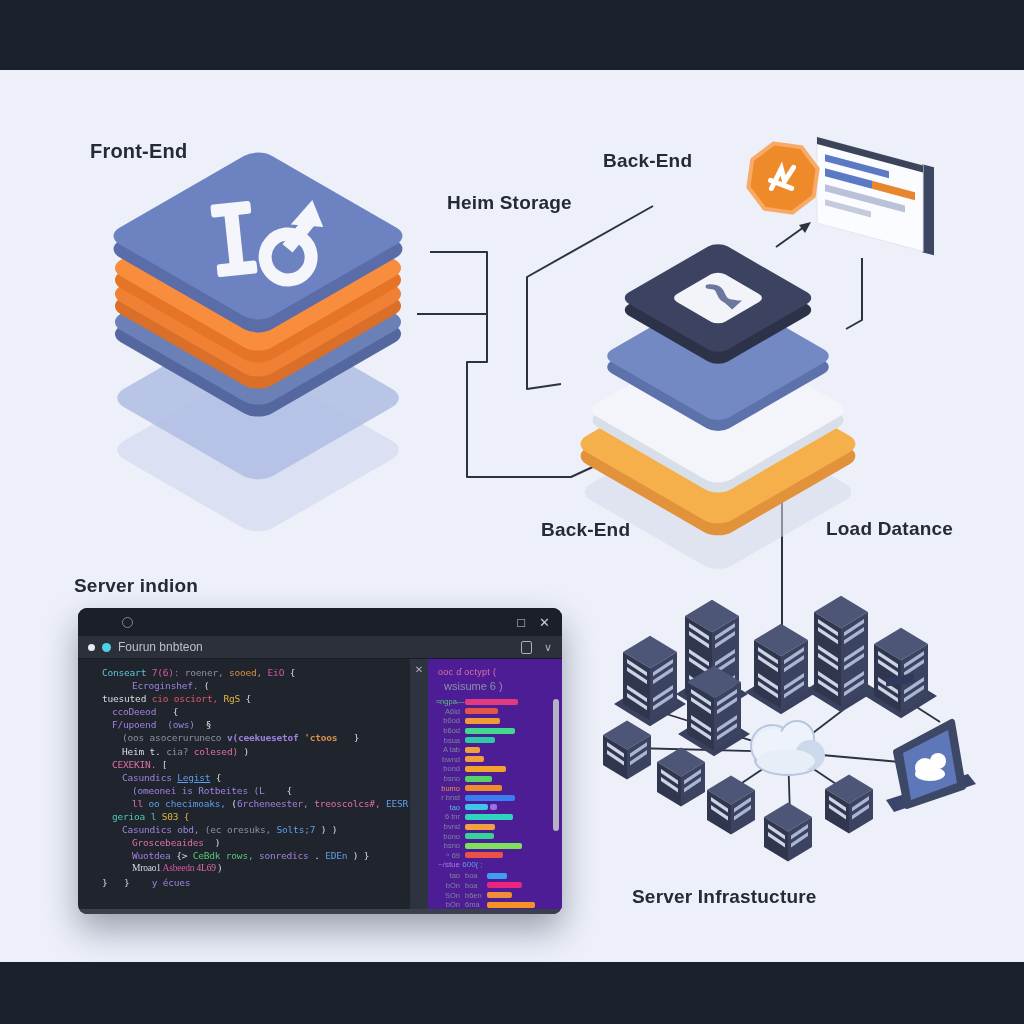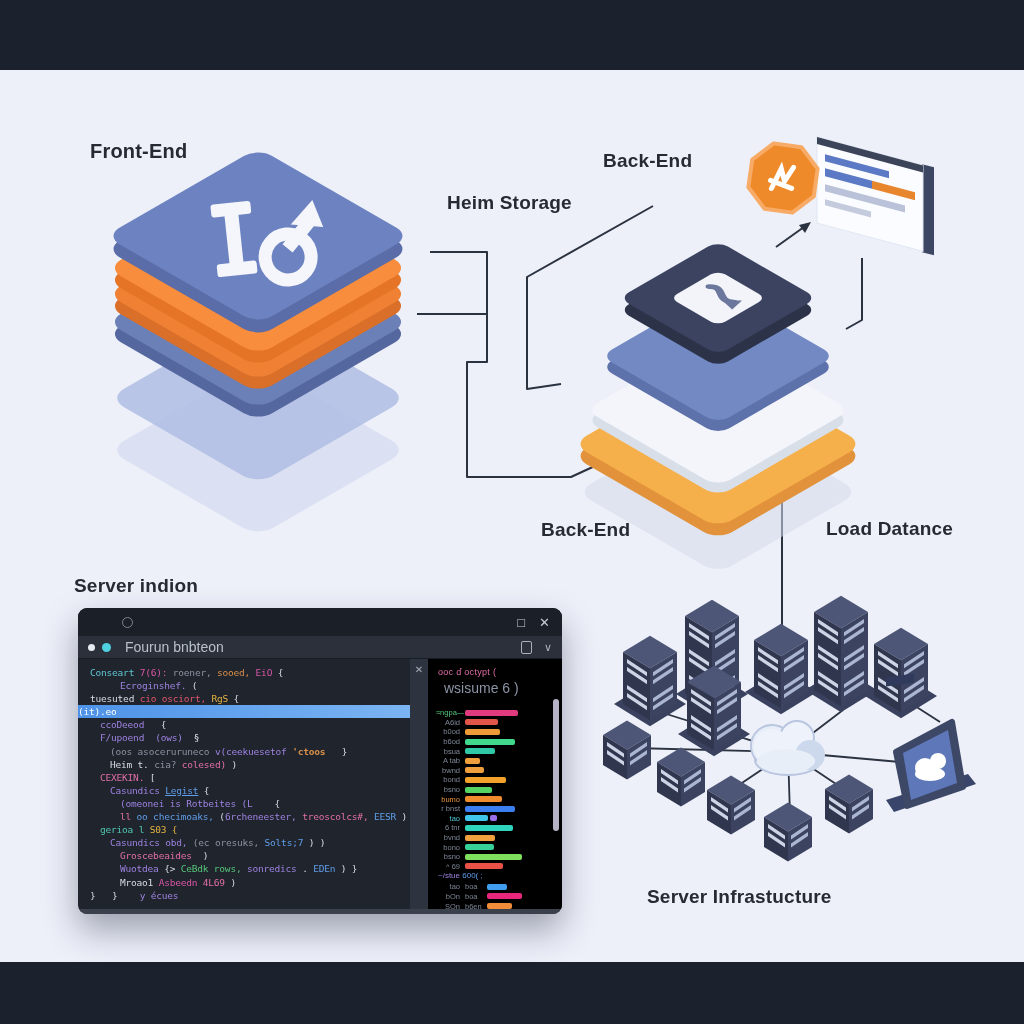--- a/index.html
+++ b/index.html
@@ -21,36 +21,36 @@
   .dot{width:12px;height:12px;border-radius:50%;margin-right:8px;}
   .dot-ring{width:9px;height:9px;border-radius:50%;border:1.5px solid #7e8491;
       margin-right:8px;}
   #titlebar .spacer{flex:1;}
   .winctl{color:#c9ced6;font-size:13px;margin-left:14px;line-height:1;}
   #tabbar{height:22px;background:#2b303b;display:flex;align-items:center;
       padding:0 10px;flex:0 0 auto;border-bottom:1px solid #181c23;}
   .tabdot{border-radius:50%;margin-right:7px;}
   .tabdot.w{width:7px;height:7px;background:#e8ecf2;}
   .tabdot.c{width:9px;height:9px;background:#4fd1e0;}
-  #tab-title{color:#b9c0ca;font-size:14px;margin-left:7px;}
+  #tab-title{color:#b9c0ca;font-size:12px;}
   #tabbar .spacer{flex:1;}
   .tabicon{width:9px;height:11px;border:1.5px solid #aab1bd;border-radius:2px;}
   .chev{color:#aab1bd;font-size:11px;margin-left:12px;}
   #editor-body{flex:1;display:flex;min-height:0;}
   #code-lines{width:316px;padding:7px 4px 4px 12px;font-family:"DejaVu Sans Mono",monospace;
       font-size:9.5px;letter-spacing:-.2px;line-height:13.1px;overflow:hidden;flex:0 0 auto;}
-  .cl{white-space:pre;height:13.1px;}
+  .cl{white-space:pre;height:13.1px;margin-left:12px;}
   .cl.sel{background:linear-gradient(90deg,#4e93e8,#7bb4f2);margin-left:-12px;
       padding-left:12px;margin-right:-4px;color:#fff;}
   #gutter{width:18px;background:#2e3340;flex:0 0 auto;text-align:center;
       padding-top:5px;color:#a8aeba;font-size:10px;}
-  #side-panel{flex:1;background:#000000;position:relative;padding:6px 12px 4px 8px;
+  #side-panel{flex:1;background:#4c1d95;position:relative;padding:6px 12px 4px 8px;
       font-size:7.5px;overflow:hidden;}
   .phead1{font-size:9px;letter-spacing:.3px;margin:2px 0 3px 2px;white-space:nowrap;}
-  .phead2{color:#8b93a5;font-size:14px;margin:0 0 12px 8px;white-space:nowrap;}
+  .phead2{color:#8b93a5;font-size:11px;margin:0 0 5px 8px;white-space:nowrap;}
   .prow{display:flex;align-items:center;height:9.6px;}
   .plab{color:#7e8796;width:24px;flex:0 0 auto;text-align:right;padding-right:5px;
       white-space:nowrap;overflow:hidden;}
   .plab2{color:#7e8796;width:22px;flex:0 0 auto;white-space:nowrap;overflow:hidden;}
   .pbar{height:6px;border-radius:2px;flex:0 0 auto;}
   .pseg{height:6px;width:7px;border-radius:2px;margin-left:2px;flex:0 0 auto;}
   .psec{color:#9d82e0;font-size:8px;height:11px;white-space:nowrap;padding-left:2px;}
   .psec .b{color:#5f9eea;}
   #panel-scrollbar{position:absolute;right:3px;top:40px;width:6px;height:132px;
       background:#b6b3c6;border-radius:3px;}
@@ -340,21 +340,21 @@
       </g>
     </g>
 </svg>
 
 <div class="diagram-label" style="left:90px;top:140px;font-size:20px;">Front-End</div>
 <div class="diagram-label" style="left:447px;top:192px;">Heim Storage</div>
 <div class="diagram-label" style="left:603px;top:150px;">Back-End</div>
 <div class="diagram-label" style="left:541px;top:519px;">Back-End</div>
 <div class="diagram-label" style="left:826px;top:518px;">Load Datance</div>
 <div class="diagram-label" style="left:74px;top:575px;">Server indion</div>
-<div class="diagram-label" style="left:647px;top:886px;">Server Infrastucture</div>
+<div class="diagram-label" style="left:632px;top:886px;">Server Infrastucture</div>
 
 <div id="editor">
   <div id="titlebar">
     <span id="traffic-lights"><span class="dot" style="background: rgb(232, 99, 74);"></span><span class="dot" style="background: rgb(230, 85, 83);"></span><span class="dot" style="background: rgb(169, 193, 107);"></span><span class="dot" style="background: rgb(49, 147, 221);"></span></span>
     <span class="dot-ring"></span>
     <span class="spacer"></span>
     <span class="winctl">□</span>
     <span class="winctl">✕</span>
   </div>
   <div id="tabbar">
@@ -363,34 +363,33 @@
     <span id="tab-title">Fourun bnbteon</span>
     <span class="spacer"></span>
     <span class="tabicon"></span>
     <span class="chev">∨</span>
   </div>
   <div id="editor-body">
     <div id="code-lines">
         <div class="cl" style="padding-left: 0px;"><span style="color: rgb(95, 196, 212);">Conseart</span><span style="color: rgb(217, 86, 168);"> 7(6):</span><span style="color: rgb(138, 145, 160);"> roener,</span><span style="color: rgb(215, 143, 74);"> sooed,</span><span style="color: rgb(217, 86, 168);"> EiO</span><span style="color: rgb(216, 220, 228);"> {</span></div>
         <div class="cl" style="padding-left: 30px;"><span style="color: rgb(157, 130, 224);">Ecroginshef.</span><span style="color: rgb(216, 220, 228);"> (</span></div>
         <div class="cl" style="padding-left: 0px;"><span style="color: rgb(216, 220, 228);">tuesuted </span><span style="color: rgb(224, 85, 107);">cio osciort,</span><span style="color: rgb(227, 179, 65);"> RgS</span><span style="color: rgb(216, 220, 228);"> {</span></div>
-        <div class="cl sel" style="padding-left: 0px;"><span style="color: rgb(255, 255, 255);">(it).eo</span></div>
         <div class="cl" style="padding-left: 10px;"><span style="color: rgb(157, 130, 224);">ccoDeeod</span><span style="color: rgb(216, 220, 228);">   {</span></div>
         <div class="cl" style="padding-left: 10px;"><span style="color: rgb(157, 130, 224);">F/upoend  (ows)</span><span style="color: rgb(216, 220, 228);">  §</span></div>
-        <div class="cl" style="padding-left: 20px;"><span style="color: rgb(138, 145, 160);">(oos asoceruruneco </span><span style="color: rgb(157, 130, 224);">v(ceekuesetof</span><span style="color: rgb(215, 143, 74); font-weight: bold;"> 'ctoos</span><span style="color: rgb(216, 220, 228);">   }</span></div>
+        <div class="cl" style="padding-left: 20px;"><span style="color: rgb(138, 145, 160);">(oos asoceruruneco </span><span style="color: rgb(157, 130, 224); font-weight: bold;">v(ceekuesetof</span><span style="color: rgb(215, 143, 74); font-weight: bold;"> 'ctoos</span><span style="color: rgb(216, 220, 228);">   }</span></div>
         <div class="cl" style="padding-left: 20px;"><span style="color: rgb(216, 220, 228);">Heim t. </span><span style="color: rgb(138, 145, 160);">cia? </span><span style="color: rgb(224, 111, 168);">colesed)</span><span style="color: rgb(216, 220, 228);"> )</span></div>
         <div class="cl" style="padding-left: 10px;"><span style="color: rgb(224, 111, 168);">CEXEKIN.</span><span style="color: rgb(216, 220, 228);"> [</span></div>
         <div class="cl" style="padding-left: 20px;"><span style="color: rgb(157, 130, 224);">Casundics </span><span style="color: rgb(95, 158, 234); text-decoration: underline;">Legist</span><span style="color: rgb(216, 220, 228);"> {</span></div>
         <div class="cl" style="padding-left: 30px;"><span style="color: rgb(157, 130, 224);">(omeonei is Rotbeites (L</span><span style="color: rgb(216, 220, 228);">    {</span></div>
         <div class="cl" style="padding-left: 30px;"><span style="color: rgb(224, 111, 168);">ll </span><span style="color: rgb(95, 158, 234);">oo checimoaks,</span><span style="color: rgb(216, 220, 228);"> (</span><span style="color: rgb(157, 130, 224);">6rcheneester,</span><span style="color: rgb(224, 111, 168);"> treoscolcs#,</span><span style="color: rgb(95, 158, 234);"> EESR</span><span style="color: rgb(216, 220, 228);"> ) }</span></div>
         <div class="cl" style="padding-left: 10px;"><span style="color: rgb(79, 200, 180);">gerioa l</span><span style="color: rgb(227, 179, 65);"> S03 {</span></div>
         <div class="cl" style="padding-left: 20px;"><span style="color: rgb(157, 130, 224);">Casundics obd,</span><span style="color: rgb(138, 145, 160);"> (ec oresuks,</span><span style="color: rgb(95, 158, 234);"> Solts;7</span><span style="color: rgb(216, 220, 228);"> ) )</span></div>
         <div class="cl" style="padding-left: 30px;"><span style="color: rgb(224, 111, 168);">Groscebeaides</span><span style="color: rgb(216, 220, 228);">  )</span></div>
         <div class="cl" style="padding-left: 30px;"><span style="color: rgb(157, 130, 224);">Wuotdea </span><span style="color: rgb(216, 220, 228);">{&gt; </span><span style="color: rgb(86, 196, 122);">CeBdk rows,</span><span style="color: rgb(157, 130, 224);"> sonredics</span><span style="color: rgb(216, 220, 228);"> . </span><span style="color: rgb(95, 158, 234);">EDEn</span><span style="color: rgb(216, 220, 228);"> ) }</span></div>
-        <div class="cl" style="padding-left: 30px;"><span style="color: rgb(216, 220, 228);">Mroao1 </span><span style="color: rgb(217, 86, 168);">Asbeedn </span><span style="color: rgb(224, 111, 168);">4L69</span><span style="color: rgb(216, 220, 228);"> )</span></div>
+        <div class="cl" style="padding-left: 30px; font-family: Liberation Serif, serif;"><span style="color: rgb(216, 220, 228);">Mroao1 </span><span style="color: rgb(217, 86, 168);">Asbeedn </span><span style="color: rgb(224, 111, 168);">4L69</span><span style="color: rgb(216, 220, 228);"> )</span></div>
         <div class="cl" style="padding-left: 0px;"><span style="color: rgb(216, 220, 228);">}   }</span><span style="color: rgb(157, 130, 224);">    y écues</span></div>
       </div>
     <div id="gutter">
       <span>✕</span>
     </div>
     <div id="side-panel">
       <div class="phead1">
         <span style="color:#e06fa8">ooc ɗ octypt  (</span>
       </div>
       <div class="phead2">wsisume 6 )</div>

